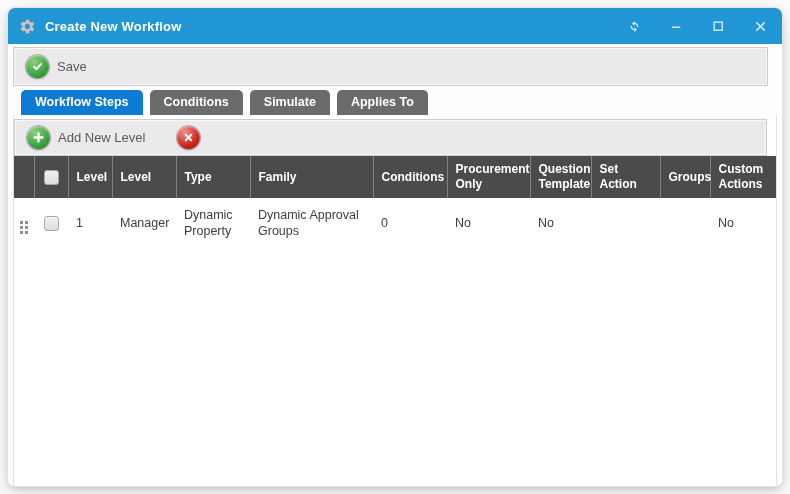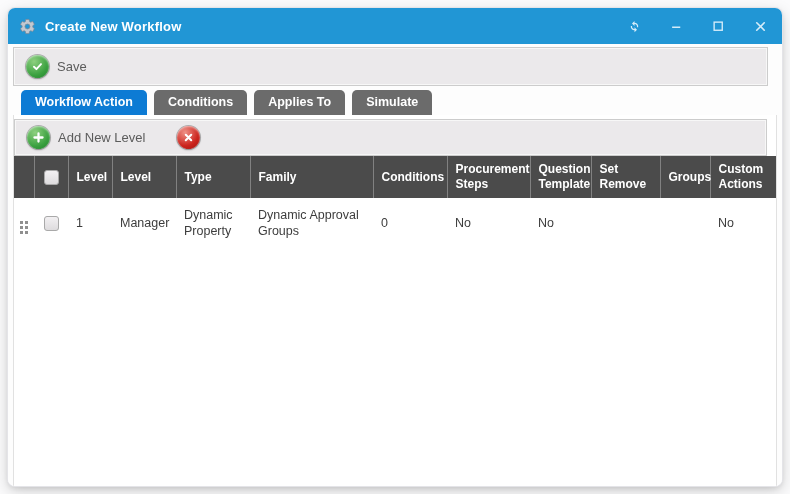--- a/index.html
+++ b/index.html
@@ -202,24 +202,24 @@
         <span class="icon-circle circle-green">
           <svg viewBox="0 0 24 24">
               <path d="M5.5 12.5l4.5 4.5 8.5-9.5" fill="none" stroke="#ffffff" stroke-width="3.4" stroke-linecap="round" stroke-linejoin="round"></path>
             </svg>
         </span>
         <span class="tool-label">Save</span>
       </button>
     </div>
 
     <div class="tabs">
-      <div class="tab active">Workflow Action</div>
+      <div class="tab active">Workflow Steps</div>
       <div class="tab">Conditions</div>
+      <div class="tab">Simulate</div>
       <div class="tab">Applies To</div>
-      <div class="tab">Simulate</div>
     </div>
 
     <div class="tab-content">
 
       <div class="toolbar level-toolbar">
         <button class="tool-btn">
           <span class="icon-circle circle-green">
             <svg viewBox="0 0 24 24">
                 <path d="M12 4.5v15M4.5 12h15" stroke="#ffffff" stroke-width="4.2" stroke-linecap="round"></path>
               </svg>
@@ -254,23 +254,23 @@
           <tr>
             <th></th>
             <th class="cell-center">
               <div class="checkbox"></div>
             </th>
             <th>Level</th>
             <th>Level</th>
             <th>Type</th>
             <th>Family</th>
             <th>Conditions</th>
-            <th>Procurement Steps</th>
+            <th>Procurement Only</th>
             <th>Question Template</th>
-            <th>Set Remove</th>
+            <th>Set Action</th>
             <th>Groups</th>
             <th>Custom Actions</th>
           </tr>
         </thead>
         <tbody>
           <tr>
             <td class="cell-center">
               <span class="grip">
                 <i></i>
                   <i></i>

